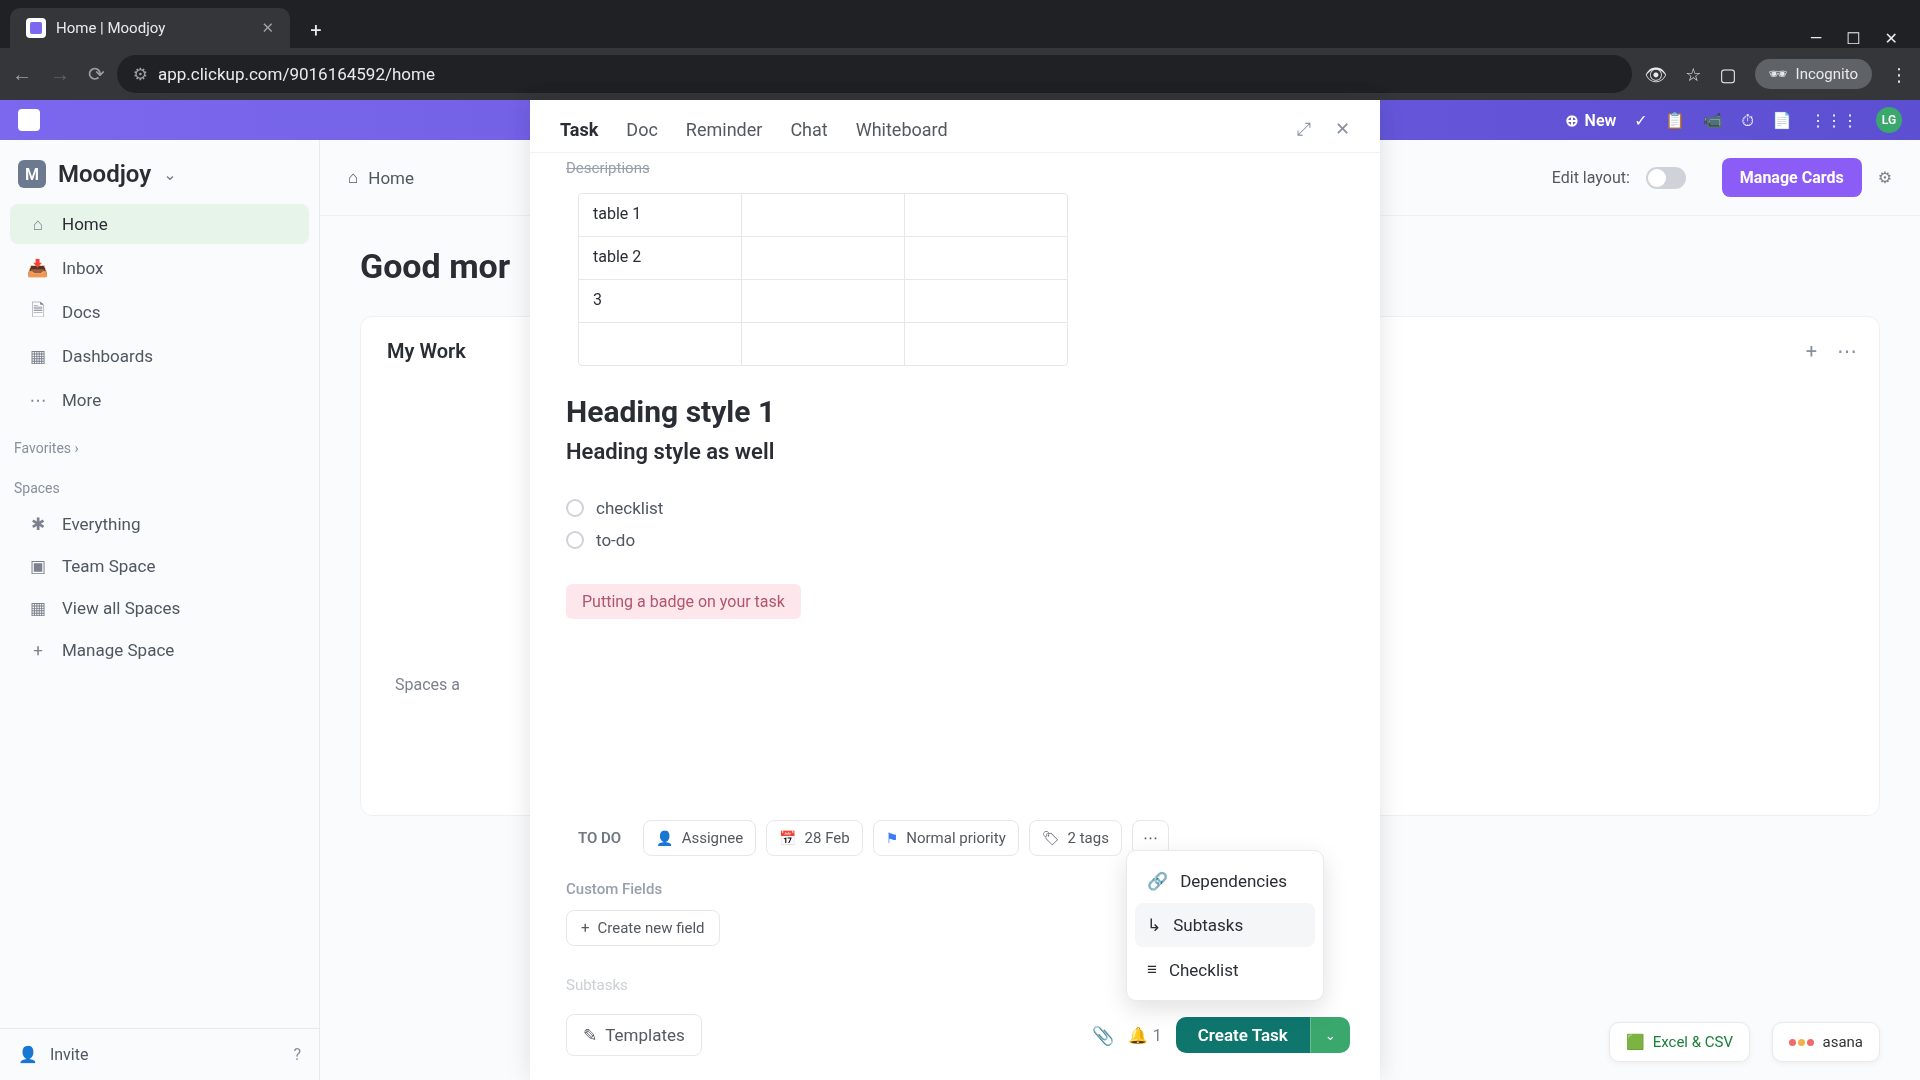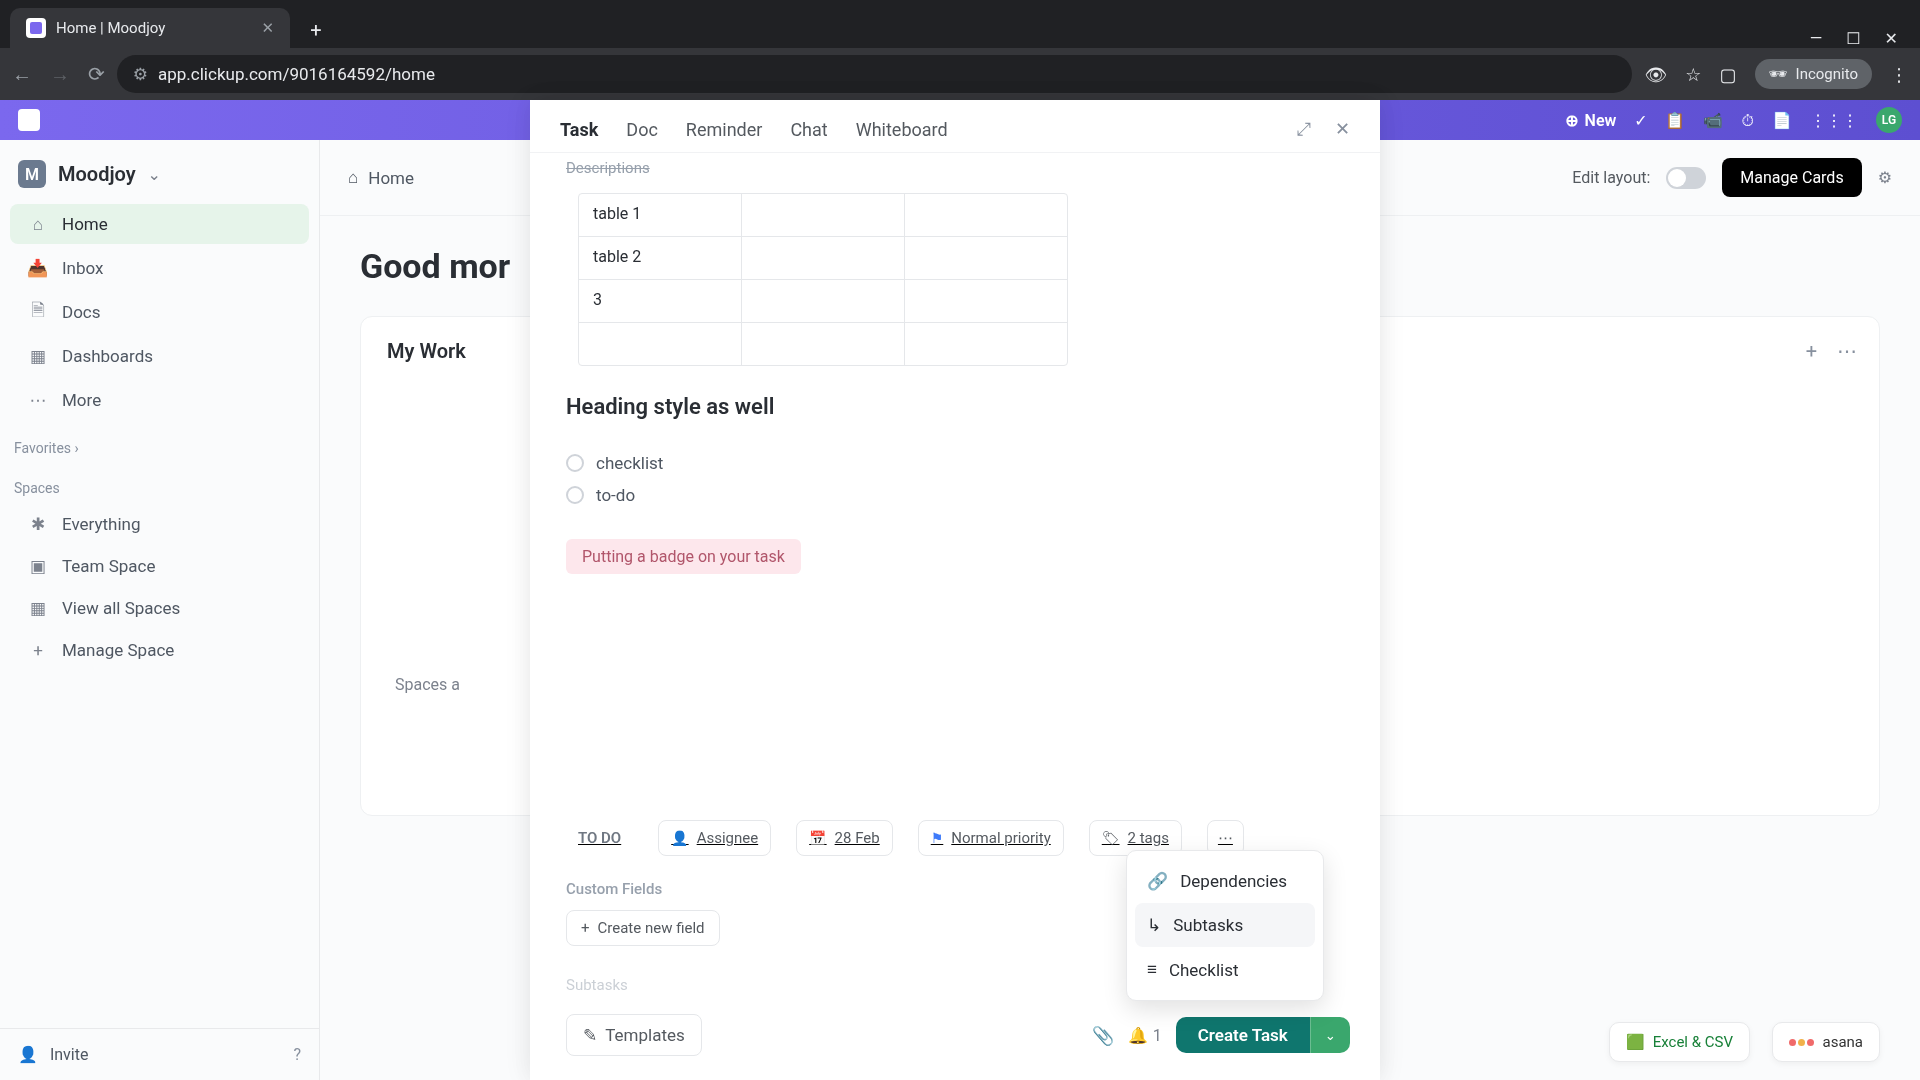--- a/index.html
+++ b/index.html
@@ -30,38 +30,38 @@
 .cu-new { display: flex; align-items: center; gap: 6px; font-weight: 600; font-size: 16px; }
 .cu-topicon { cursor: pointer; }
 .cu-avatar { width: 26px; height: 26px; border-radius: 50%; background: #3aa76d; display: flex; align-items: center; justify-content: center; font-size: 12px; font-weight: 600; color: #fff; }
 
 .cu-body { display: flex; height: calc(100% - 40px); }
 
 
 .sidebar { width: 320px; border-right: 1px solid #e8e9eb; background: #fafbfc; display: flex; flex-direction: column; }
 .ws-header { display: flex; align-items: center; gap: 12px; padding: 20px 18px 14px; }
 .ws-avatar { width: 28px; height: 28px; border-radius: 6px; background: #6b7a8f; color: #fff; display: flex; align-items: center; justify-content: center; font-weight: 600; }
-.ws-name { font-size: 20px; font-weight: 600; color: #2a2e34; }
+.ws-name { font-size: 24px; font-weight: 600; color: #2a2e34; }
 .ws-caret { color: #7c828d; }
 .nav-item { display: flex; align-items: center; gap: 14px; padding: 10px 18px; color: #4f5762; font-size: 17px; border-radius: 8px; margin: 2px 10px; cursor: pointer; }
 .nav-item.active { background: #e6f4ea; color: #2a2e34; }
 .nav-icon { width: 20px; height: 20px; display: flex; align-items: center; justify-content: center; color: #7c828d; }
 .section-label { padding: 18px 14px 6px; font-size: 14px; color: #87909e; }
 .spaces .nav-item { padding: 10px 18px; }
 .sidebar-footer { margin-top: auto; display: flex; align-items: center; justify-content: space-between; padding: 16px 18px; border-top: 1px solid #e8e9eb; color: #4f5762; }
 .invite { display: flex; align-items: center; gap: 12px; cursor: pointer; }
 
 
 .main { flex: 1; position: relative; background: #fafbfc; padding: 0 0 0 0; }
 .main-header { display: flex; align-items: center; justify-content: space-between; padding: 18px 28px; border-bottom: 1px solid #eef0f2; }
 .breadcrumb { display: flex; align-items: center; gap: 10px; color: #4f5762; font-size: 17px; }
 .layout-right { display: flex; align-items: center; gap: 16px; }
 .toggle { width: 40px; height: 22px; background: #cfd3d9; border-radius: 11px; position: relative; }
 .toggle::after { content: ""; width: 18px; height: 18px; background: #fff; border-radius: 50%; position: absolute; top: 2px; left: 2px; }
-.btn-green { background: #000000; color: #fff; padding: 10px 18px; border-radius: 8px; font-weight: 400; font-size: 16px; border: none; cursor: pointer; display: flex; align-items: center; gap: 8px; }
+.btn-green { background: #8b5cf6; color: #fff; padding: 10px 18px; border-radius: 8px; font-weight: 700; font-size: 16px; border: none; cursor: pointer; display: flex; align-items: center; gap: 8px; margin-left: 20px; }
 .gear { color: #7c828d; cursor: pointer; }
 .greeting { font-size: 34px; font-weight: 700; color: #2a2e34; padding: 30px 40px 20px; }
 .mywork { border: 1px solid #eef0f2; border-radius: 12px; margin: 10px 40px 20px; background: #fff; padding: 22px 26px; position: relative; min-height: 500px; }
 .mywork-title { font-size: 20px; font-weight: 600; color: #2a2e34; }
 .mywork-icons { position: absolute; top: 22px; right: 22px; display: flex; gap: 20px; color: #87909e; font-size: 20px; }
 .empty { display: flex; flex-direction: column; align-items: center; padding-top: 220px; color: #7c828d; }
 .empty-check { width: 56px; height: 56px; border: 1px solid #e5e7ea; border-radius: 10px; display: flex; align-items: center; justify-content: center; font-size: 28px; color: #b5bcc5; margin-bottom: 36px; box-shadow: 0 1px 2px rgba(0,0,0,0.03); }
 .learn { color: #3e7bfa; cursor: pointer; }
 
 
@@ -83,21 +83,21 @@
 .tbl-row { display: flex; border-bottom: 1px solid #e5e7ea; }
 .tbl-row:last-child { border-bottom: none; }
 .tbl-cell { flex: 1; padding: 10px 14px; border-right: 1px solid #e5e7ea; min-height: 42px; font-size: 16px; }
 .tbl-cell:last-child { border-right: none; }
 .h1 { font-size: 30px; font-weight: 700; margin: 8px 0 10px; }
 .h2 { font-size: 22px; font-weight: 600; margin-bottom: 28px; }
 .check-row { display: flex; align-items: center; gap: 12px; padding: 6px 0; font-size: 17px; color: #4f5762; }
 .check-circle { width: 18px; height: 18px; border: 2px solid #cfd3d9; border-radius: 50%; }
 .badge { display: inline-block; background: #fde7ec; color: #b1566b; padding: 8px 16px; border-radius: 6px; margin-top: 28px; font-size: 16px; }
 
-.meta-row { display: flex; gap: 25px; padding: 24px 32px 0 36px; align-items: center; position: relative; text-decoration: underline; }
+.meta-row { display: flex; gap: 10px; padding: 24px 32px 0 36px; align-items: center; position: relative; }
 .pill { border: 1px solid #e5e7ea; border-radius: 8px; padding: 8px 12px; display: flex; align-items: center; gap: 8px; font-size: 15px; color: #54595f; cursor: pointer; }
 .pill.todo { border: none; color: #6f7782; font-weight: 600; }
 .pill-icon { font-size: 14px; }
 
 .dropdown { position: absolute; left: 596px; top: 54px; width: 198px; background: #fff; border: 1px solid #e8e9eb; border-radius: 10px; box-shadow: 0 8px 24px rgba(0,0,0,0.12); padding: 8px; z-index: 5; }
 .dd-item { display: flex; align-items: center; gap: 12px; padding: 12px 12px; border-radius: 8px; font-size: 17px; color: #2a2e34; cursor: pointer; }
 .dd-item.hover { background: #f5f6f8; }
 
 .custom-fields { padding: 24px 36px 0; }
 .cf-label { font-size: 15px; color: #97a0ac; margin-bottom: 12px; font-weight: 500; }
@@ -317,20 +317,21 @@
           <div class="tbl-cell"></div>
           <div class="tbl-cell"></div>
         </div>
         <div class="tbl-row">
           <div class="tbl-cell"></div>
           <div class="tbl-cell"></div>
           <div class="tbl-cell"></div>
         </div>
       </div>
 
+      <div class="h1">Heading style 1</div>
       <div class="h2">Heading style as well</div>
 
       <div class="check-row">
         <span class="check-circle"></span>
         <span>checklist</span>
       </div>
       <div class="check-row">
         <span class="check-circle"></span>
         <span>to-do</span>
       </div>

